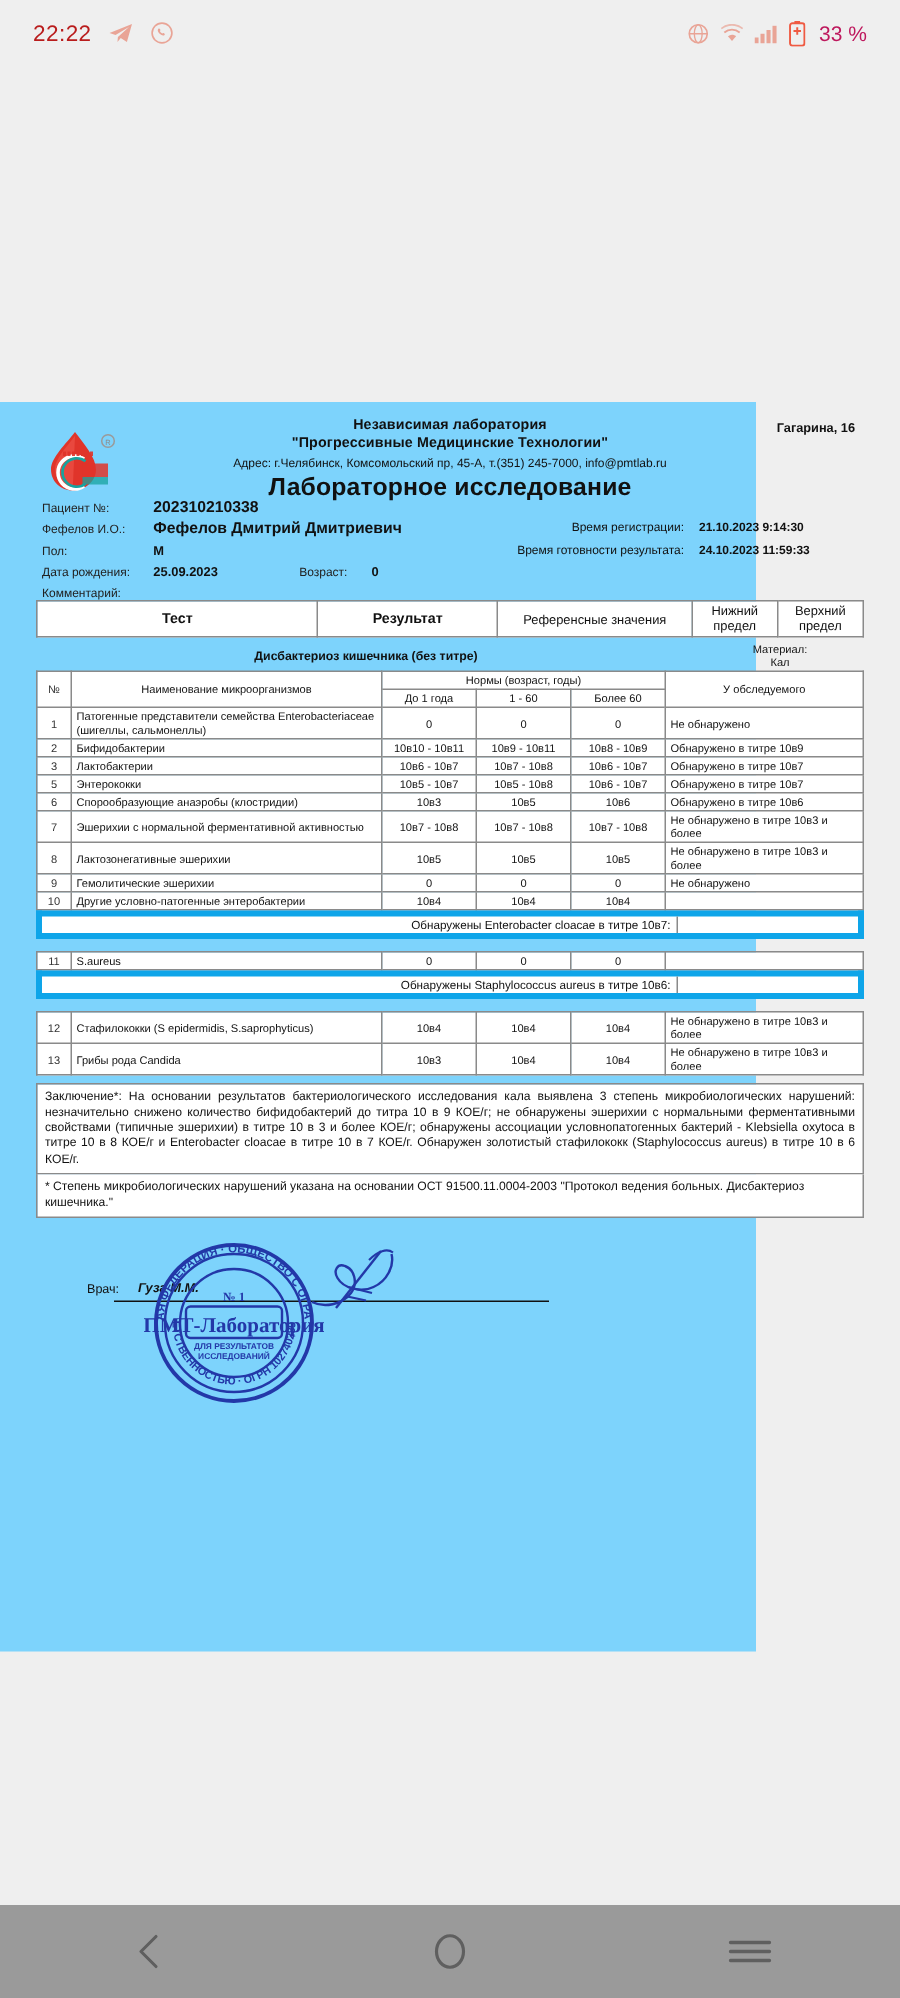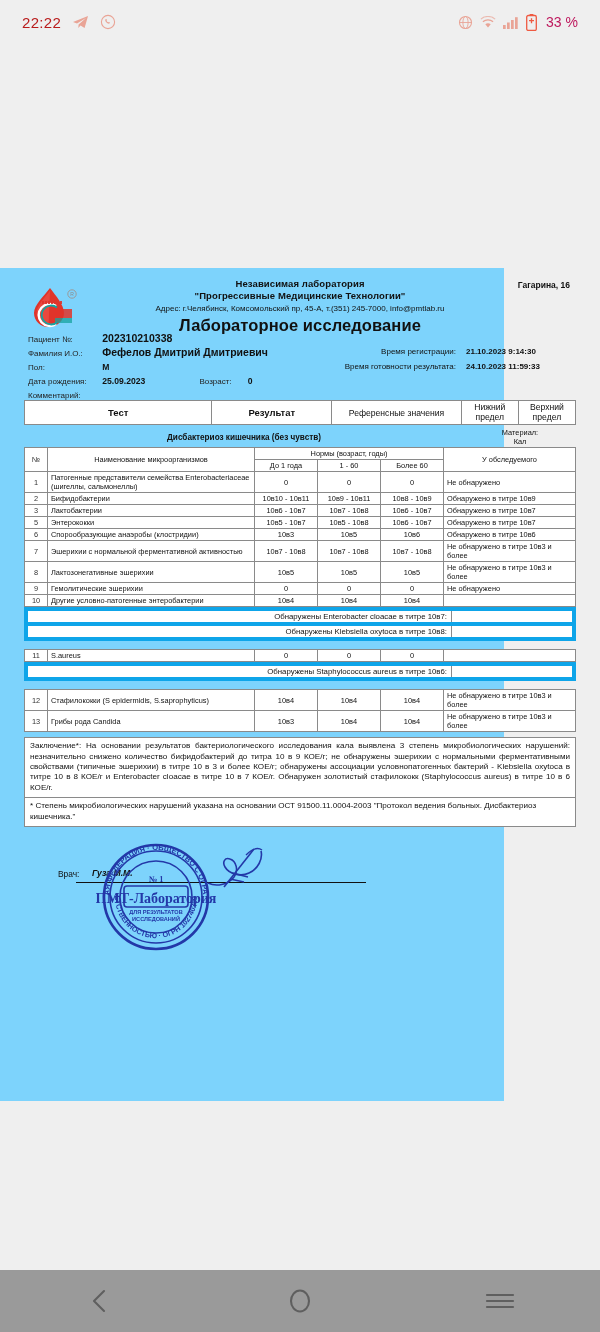--- a/index.html
+++ b/index.html
@@ -214,21 +214,21 @@
         </div>
         <div class="hdr-right">Гагарина, 16</div>
       </div>
 
       <div class="patient">
         <div class="pline" style="top:0px;">
           <span class="plabel" style="display:inline-block;width:72px;">Пациент №:</span>
           <span class="pval big">202310210338</span>
         </div>
         <div class="pline" style="top:14px;">
-          <span class="plabel" style="display:inline-block;width:72px;">Фамилия И.О.:</span>
+          <span class="plabel" style="display:inline-block;width:72px;">Фефелов И.О.:</span>
           <span class="pval big">Фефелов Дмитрий Дмитриевич</span>
         </div>
         <div class="pline" style="top:30px;">
           <span class="plabel" style="display:inline-block;width:72px;">Пол:</span>
           <span class="pval">М</span>
         </div>
         <div class="pline" style="top:44px;">
           <span class="plabel" style="display:inline-block;width:72px;">Дата рождения:</span>
           <span class="pval">25.09.2023</span>
           <span class="plabel" style="display:inline-block;width:46px;margin-left:52px;">Возраст:</span>
@@ -264,21 +264,21 @@
             <span>Верхний</span><br>
             <span>предел</span>
           </td>
         </tr>
       </tbody>
         </table>
 
       <table class="band">
         <tbody>
             <tr>
-          <td class="band-title">Дисбактериоз кишечника (без чувств)</td>
+          <td class="band-title">Дисбактериоз кишечника (без титре)</td>
           <td class="band-mat">
             <span>Материал:</span><br>
             <span>Кал</span>
           </td>
         </tr>
       </tbody>
         </table>
 
       <table class="t-org">
         <tbody>
@@ -366,24 +366,20 @@
           <td class="c-norm">10в4</td>
           <td class="c-pat"></td>
         </tr>
       </tbody>
         </table>
 
       <table class="t-note">
         <tbody>
             <tr>
           <td class="note-txt">Обнаружены Enterobacter cloacae в титре 10в7:</td>
-          <td class="note-blank"></td>
-        </tr>
-        <tr>
-          <td class="note-txt">Обнаружены Klebsiella oxytoca в титре 10в8:</td>
           <td class="note-blank"></td>
         </tr>
       </tbody>
         </table>
 
       <div class="gap"></div>
 
       <table class="t-org">
         <tbody>
             <tr>

